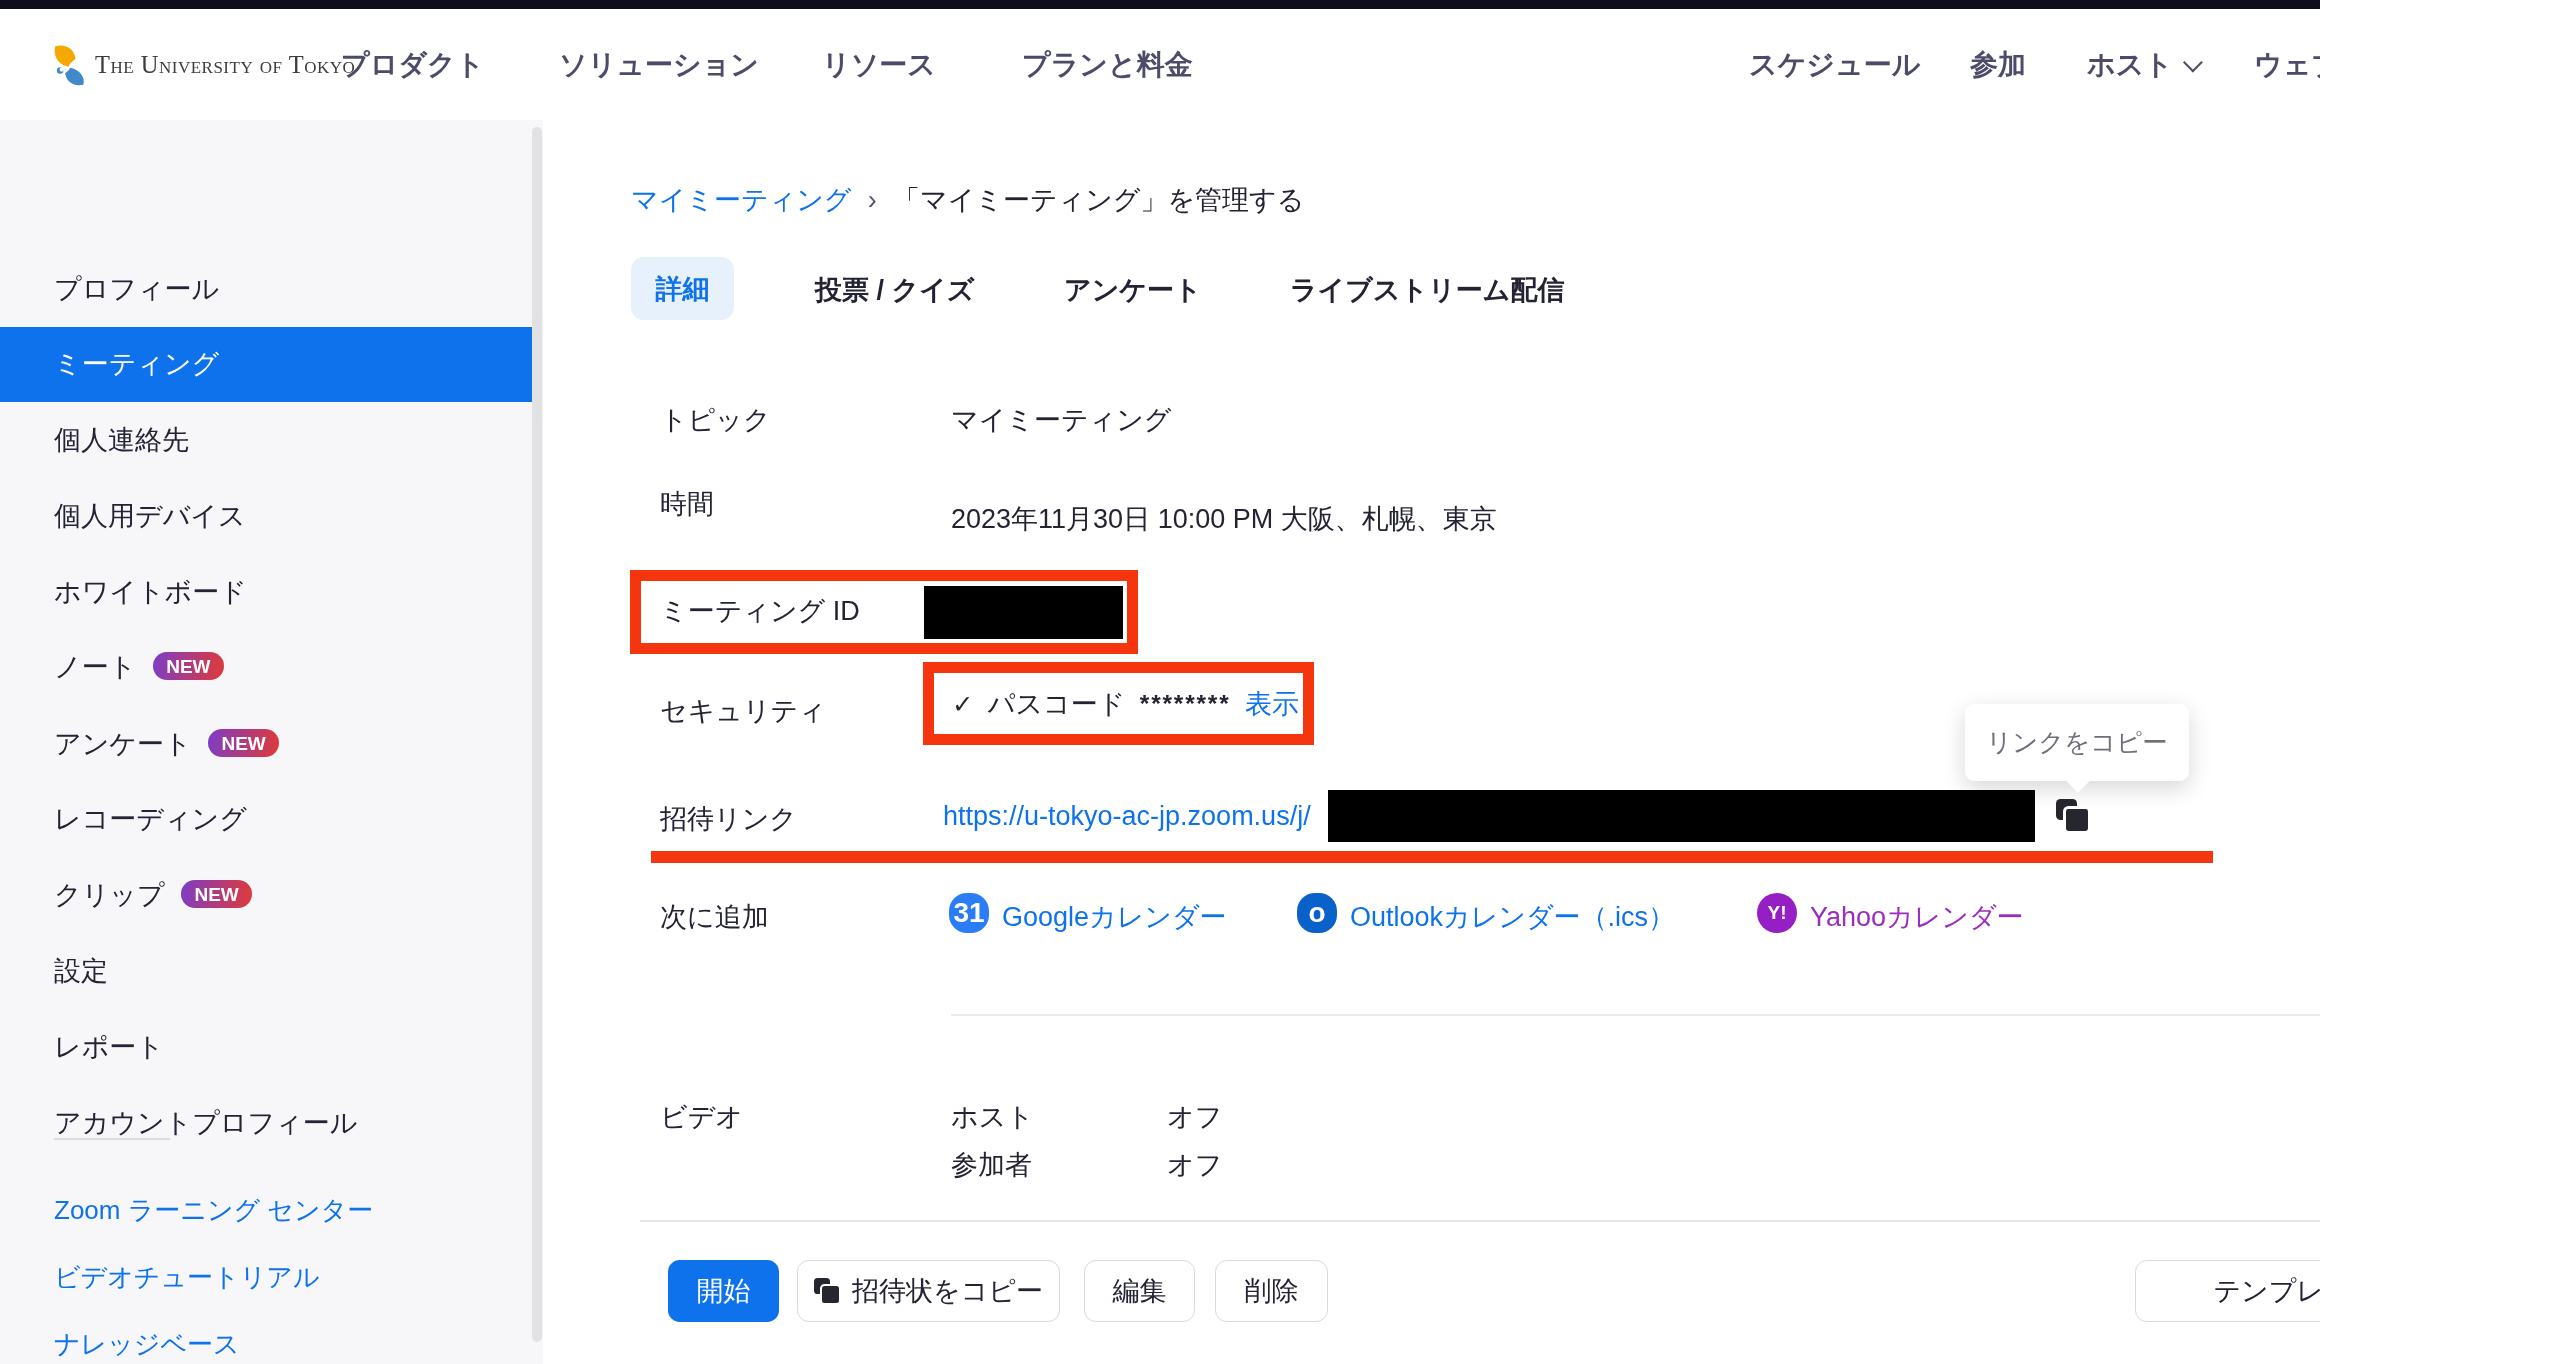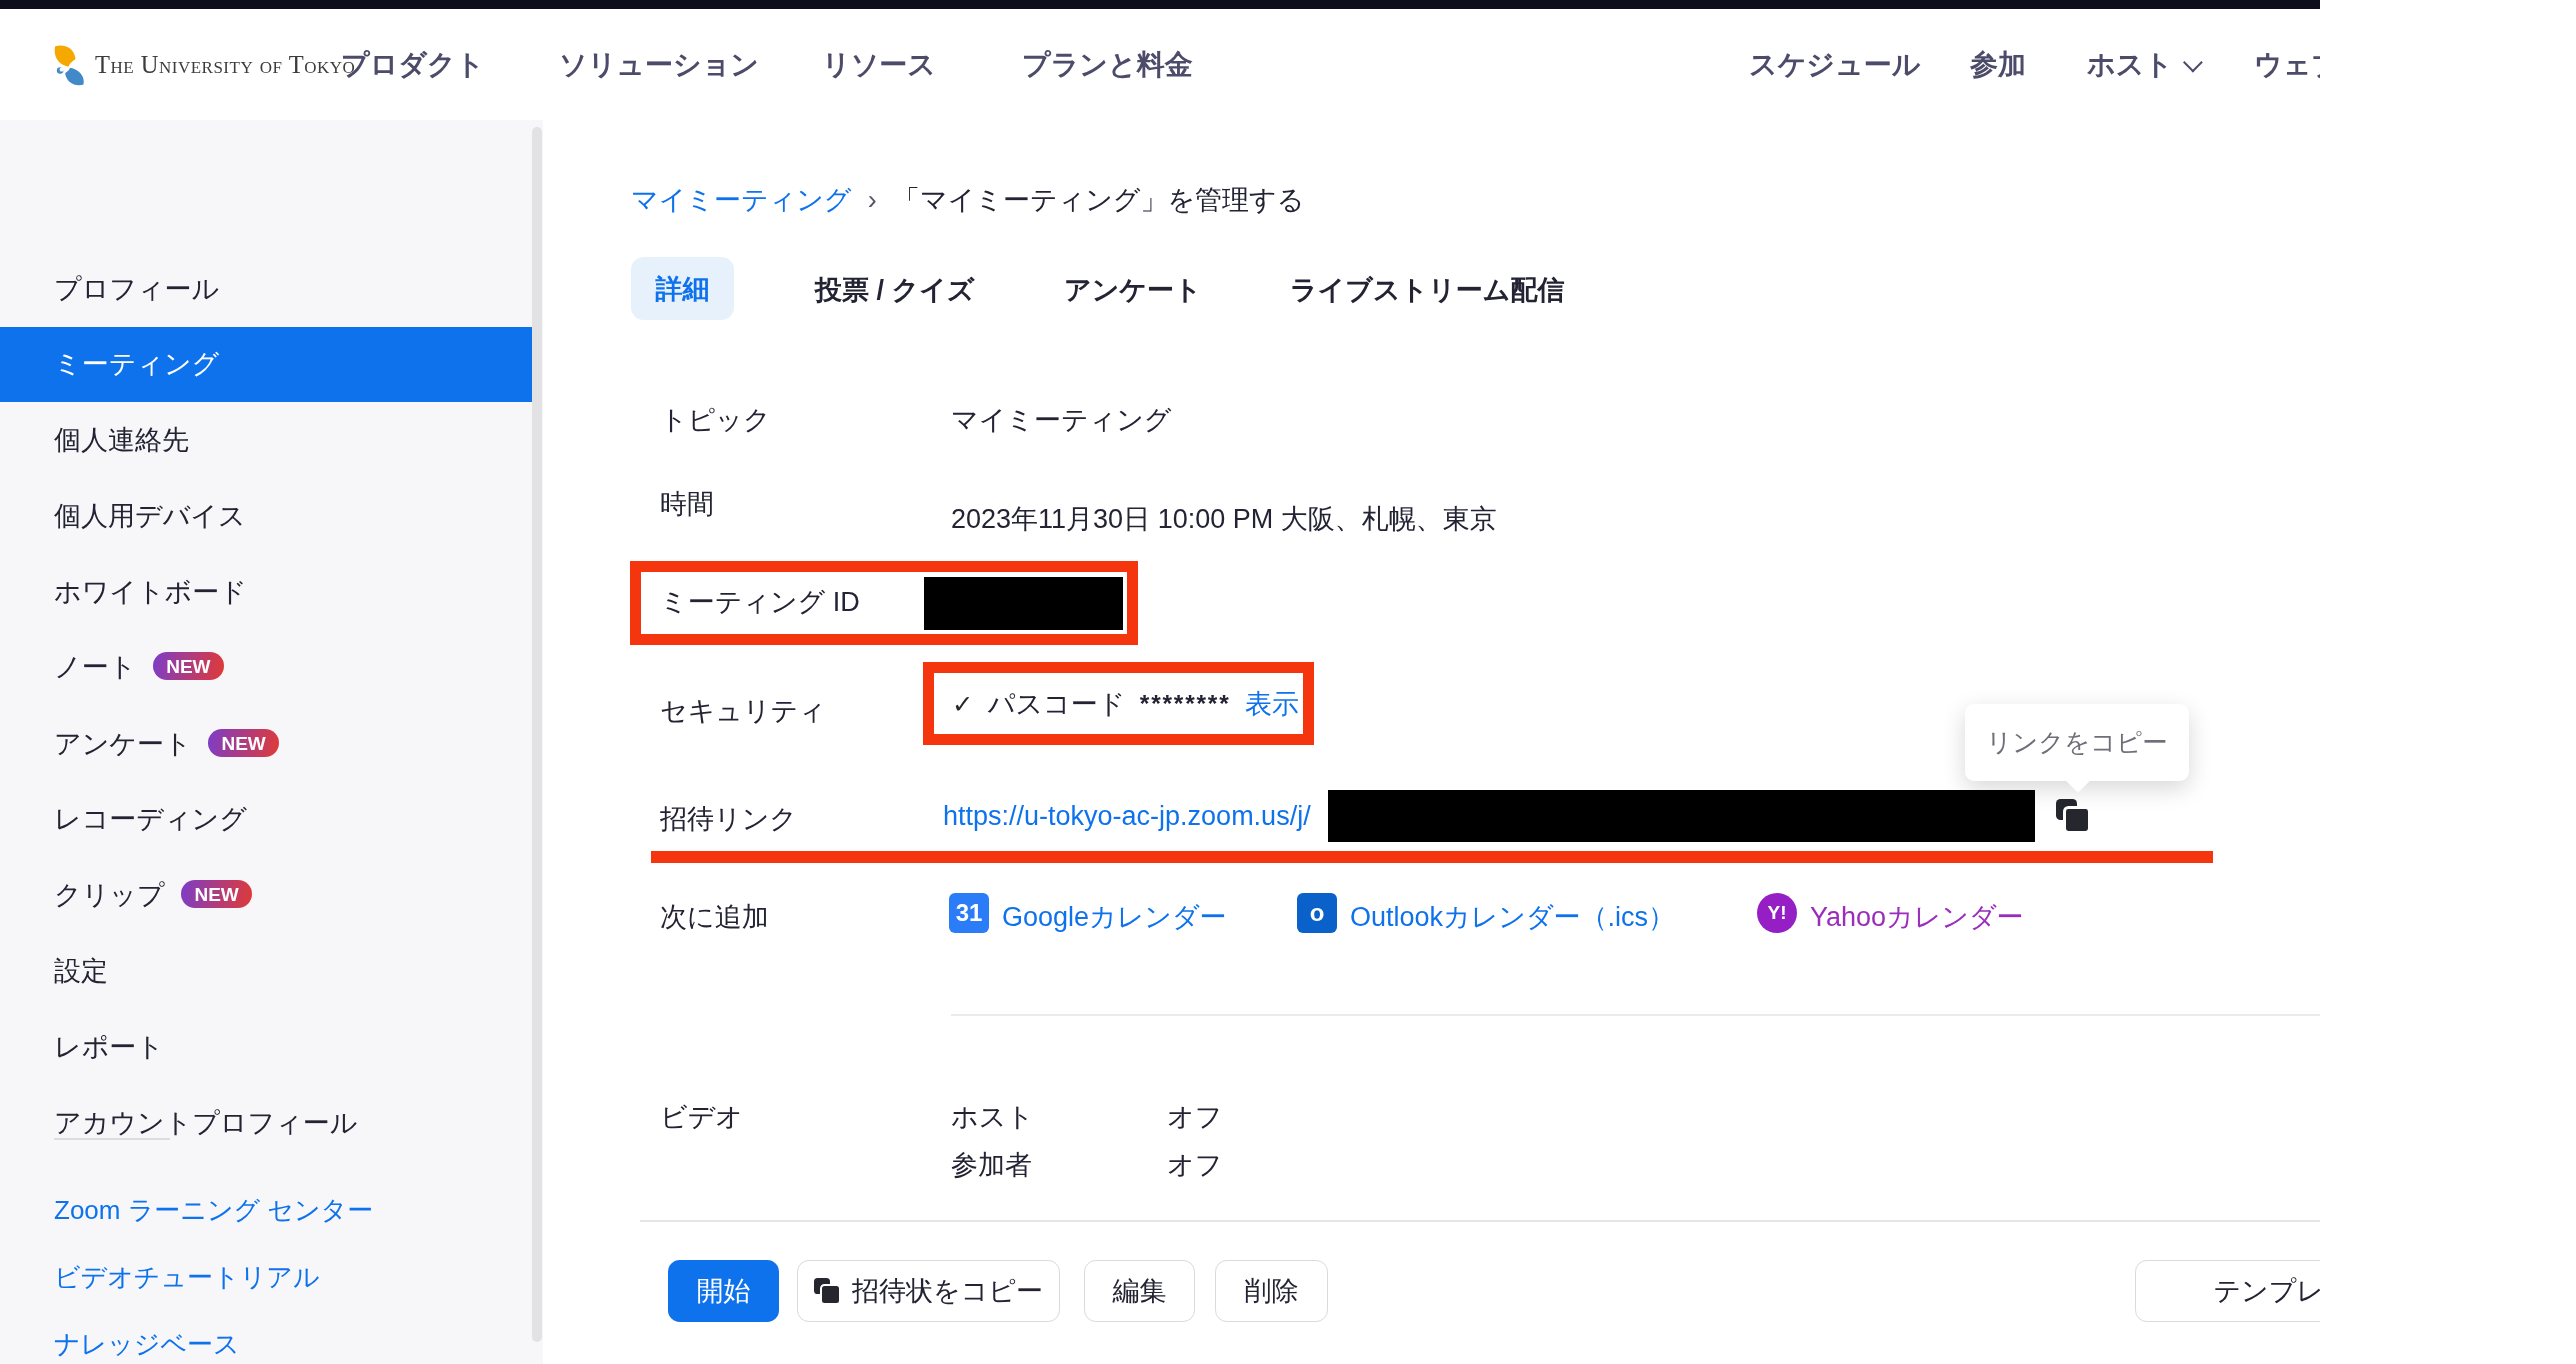--- a/index.html
+++ b/index.html
@@ -52,22 +52,22 @@
   .tooltip::after{content:"";position:absolute;left:104px;bottom:-8.2px;width:18px;height:18px;background:#fff;
                   transform:rotate(45deg);}
   .copy-icon{position:relative;width:35px;height:35px;cursor:pointer;}
   .copy-icon::before{content:"";position:absolute;left:0;top:0;width:21px;height:21px;background:#26262e;border-radius:4.5px;}
   .copy-icon::after{content:"";position:absolute;right:0;bottom:0;width:22px;height:22px;background:#26262e;
                     border:3.6px solid #fff;border-radius:5.4px;}
   .copy-icon-sm{position:relative;width:27px;height:27px;flex:0 0 27px;}
   .copy-icon-sm::before{content:"";position:absolute;left:0;top:0;width:16.3px;height:16.3px;background:#26262e;border-radius:3.6px;}
   .copy-icon-sm::after{content:"";position:absolute;right:0;bottom:0;width:17px;height:17px;background:#26262e;
                        border:2.7px solid #fff;border-radius:4.5px;}
-  .cal-icon{position:absolute;width:40px;height:40px;border-radius:6px;display:flex;align-items:center;
-            justify-content:center;color:#fff;font-weight:700;font-size:24px;cursor:pointer;}
+  .cal-icon{position:absolute;width:40px;height:40px;border-radius:18px;display:flex;align-items:center;
+            justify-content:center;color:#fff;font-weight:700;font-size:28px;cursor:pointer;}
   .gcal{background:#2a7cf7;}
   .ocal{background:#0a61c9;}
   .ycal{background:#951fc4;border-radius:50%;font-size:19px;}
   .divider{position:absolute;height:1.8px;background:#ebebef;}
   .btn{position:absolute;top:1140px;height:62px;border-radius:11.8px;display:flex;align-items:center;
        justify-content:center;font-size:27px;box-sizing:border-box;cursor:pointer;background:#fff;
        border:1.8px solid #d9d9de;color:#232333;gap:11px;}
   .btn-primary{background:#0e72ed;border:none;color:#fff;}
   .help-fab{position:absolute;left:1890px;top:1102px;width:105px;height:105px;border-radius:50%;
             background:#1570ef;box-shadow:0 5.4px 16.3px rgba(0,0,0,.25);display:flex;align-items:center;
@@ -148,21 +148,21 @@
     <div class="abs tab" style="left:272px">投票 / クイズ</div>
     <div class="abs tab" style="left:521px">アンケート</div>
     <div class="abs tab" style="left:747px">ライブストリーム配信</div>
 
     <div class="abs t30" style="left:117px;top:282px">トピック</div>
     <div class="abs t30" style="left:408px;top:282px">マイミーティング</div>
 
     <div class="abs t30" style="left:117px;top:366px">時間</div>
     <div class="abs t30" style="left:408px;top:381px">2023年11月30日 10:00 PM 大阪、札幌、東京</div>
 
-    <div class="redbox" style="left:87px;top:441px;width:508px;height:84px">
+    <div class="redbox" style="left:87px;top:450px;width:508px;height:84px">
       <div class="abs t30" style="left:19px;top:0;line-height:60px">ミーティング ID</div>
       <div class="blackbox" style="left:283px;top:4.5px;width:199px;height:53px"></div>
     </div>
 
     <div class="abs t30" style="left:117px;top:573px">セキュリティ</div>
     <div class="redbox" style="left:380px;top:542px;width:391px;height:83px">
       <div class="pass-row">
         <span class="check">✓</span>
         <span class="t30">パスコード</span>
         <span class="stars">********</span>

